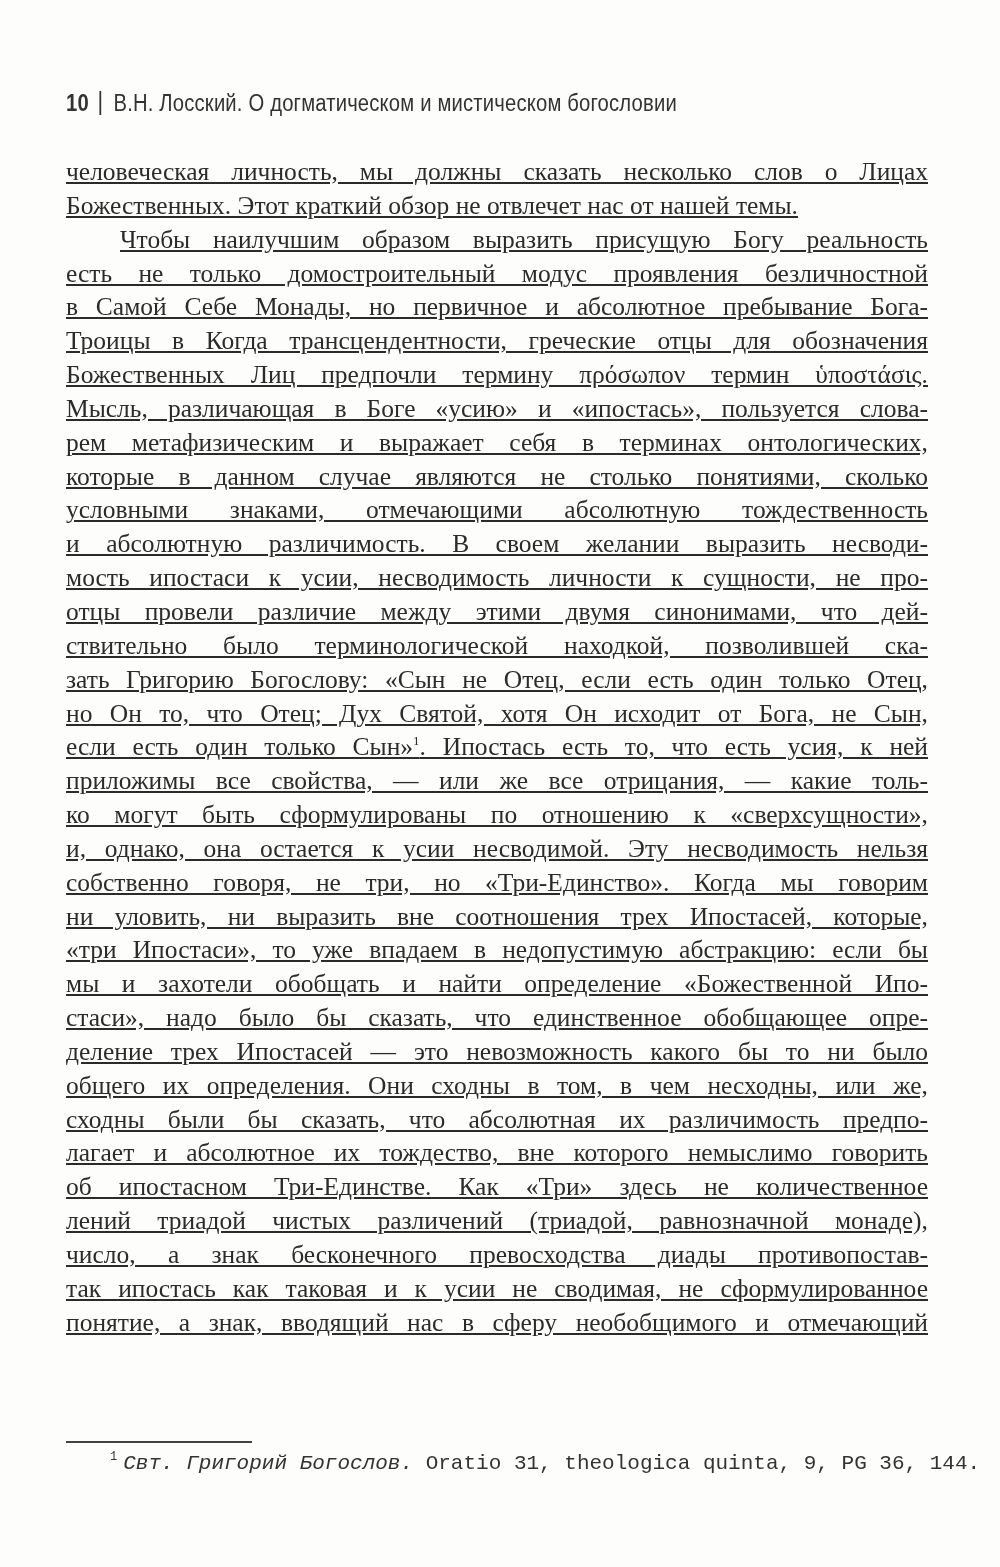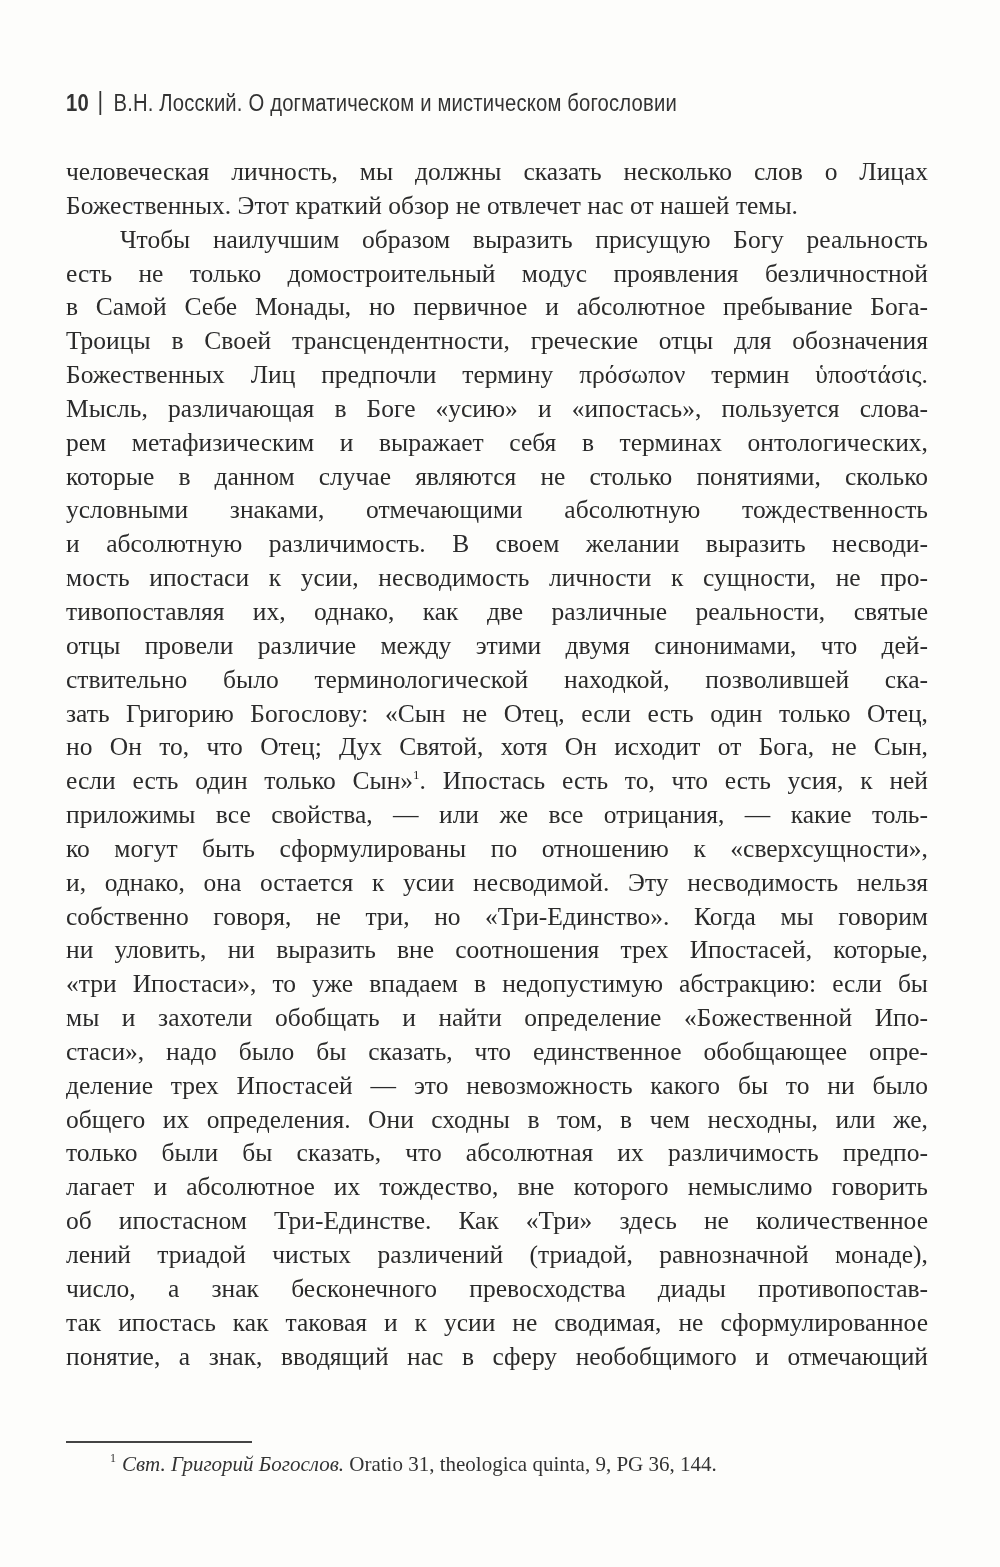--- a/index.html
+++ b/index.html
@@ -30,75 +30,75 @@
     color: #2b2b2b;
   }
   .line {
     display: block;
     white-space: nowrap;
     text-align: justify;
     text-align-last: justify;
     width: 862px;
     height: 33.85px;
     overflow: visible;
+    text-decoration: underline;
   }
   .line.indent { padding-left: 54px; width: 808px; }
   .line.last { text-align-last: left; }
   sup { font-size: 13px; vertical-align: 10px; line-height: 0; }
   .fn-rule {
     position: absolute; left: 66px; top: 1441px; width: 186px; height: 1.5px; background: #444;
   }
   .footnote {
     position: absolute; left: 110px; top: 1452px;
-    font-family: Liberation Serif, serif;
+    font-family: Liberation Mono, monospace;
     font-size: 21px;
     color: #333;
     white-space: nowrap;
   }
   .footnote sup { font-size: 12px; vertical-align: 9px; margin-right: 6px; }
   .footnote em { font-style: italic; }
 </style>
 </head>
 <body>
 
 <div class="page-header">
   <span class="page-num">10</span><span class="sep"></span><span>В.Н. Лосский. О догматическом и мистическом богословии</span>
 </div>
 
 <div class="body-text">
   <span class="line">человеческая личность, мы должны сказать несколько слов о Лицах</span>
   <span class="line last">Божественных. Этот краткий обзор не отвлечет нас от нашей темы.</span>
   <span class="line indent">Чтобы наилучшим образом выразить присущую Богу реальность</span>
   <span class="line">есть не только домостроительный модус проявления безличностной</span>
   <span class="line">в Самой Себе Монады, но первичное и абсолютное пребывание Бога-</span>
-  <span class="line">Троицы в Своей трансцендентности, греческие отцы для обозначения</span>
+  <span class="line">Троицы в Когда трансцендентности, греческие отцы для обозначения</span>
   <span class="line">Божественных Лиц предпочли термину πρόσωπον термин ὑποστάσις.</span>
   <span class="line">Мысль, различающая в Боге «усию» и «ипостась», пользуется слова-</span>
   <span class="line">рем метафизическим и выражает себя в терминах онтологических,</span>
   <span class="line">которые в данном случае являются не столько понятиями, сколько</span>
   <span class="line">условными знаками, отмечающими абсолютную тождественность</span>
   <span class="line">и абсолютную различимость. В своем желании выразить несводи-</span>
   <span class="line">мость ипостаси к усии, несводимость личности к сущности, не про-</span>
-  <span class="line">тивопоставляя их, однако, как две различные реальности, святые</span>
   <span class="line">отцы провели различие между этими двумя синонимами, что дей-</span>
   <span class="line">ствительно было терминологической находкой, позволившей ска-</span>
   <span class="line">зать Григорию Богослову: «Сын не Отец, если есть один только Отец,</span>
   <span class="line">но Он то, что Отец; Дух Святой, хотя Он исходит от Бога, не Сын,</span>
   <span class="line"><span>если есть один только Сын»</span><sup>1</sup><span>. Ипостась есть то, что есть усия, к ней</span></span>
   <span class="line">приложимы все свойства, — или же все отрицания, — какие толь-</span>
   <span class="line">ко могут быть сформулированы по отношению к «сверхсущности»,</span>
   <span class="line">и, однако, она остается к усии несводимой. Эту несводимость нельзя</span>
   <span class="line">собственно говоря, не три, но «Три-Единство». Когда мы говорим</span>
   <span class="line">ни уловить, ни выразить вне соотношения трех Ипостасей, которые,</span>
   <span class="line">«три Ипостаси», то уже впадаем в недопустимую абстракцию: если бы</span>
   <span class="line">мы и захотели обобщать и найти определение «Божественной Ипо-</span>
   <span class="line">стаси», надо было бы сказать, что единственное обобщающее опре-</span>
   <span class="line">деление трех Ипостасей — это невозможность какого бы то ни было</span>
   <span class="line">общего их определения. Они сходны в том, в чем несходны, или же,</span>
-  <span class="line">только были бы сказать, что абсолютная их различимость предпо-</span>
+  <span class="line">сходны были бы сказать, что абсолютная их различимость предпо-</span>
   <span class="line">лагает и абсолютное их тождество, вне которого немыслимо говорить</span>
   <span class="line">об ипостасном Три-Единстве. Как «Три» здесь не количественное</span>
   <span class="line">лений триадой чистых различений (триадой, равнозначной монаде),</span>
   <span class="line">число, а знак бесконечного превосходства диады противопостав-</span>
   <span class="line">так ипостась как таковая и к усии не сводимая, не сформулированное</span>
   <span class="line">понятие, а знак, вводящий нас в сферу необобщимого и отмечающий</span>
 </div>
 
 <div class="fn-rule"></div>
 <div class="footnote">

